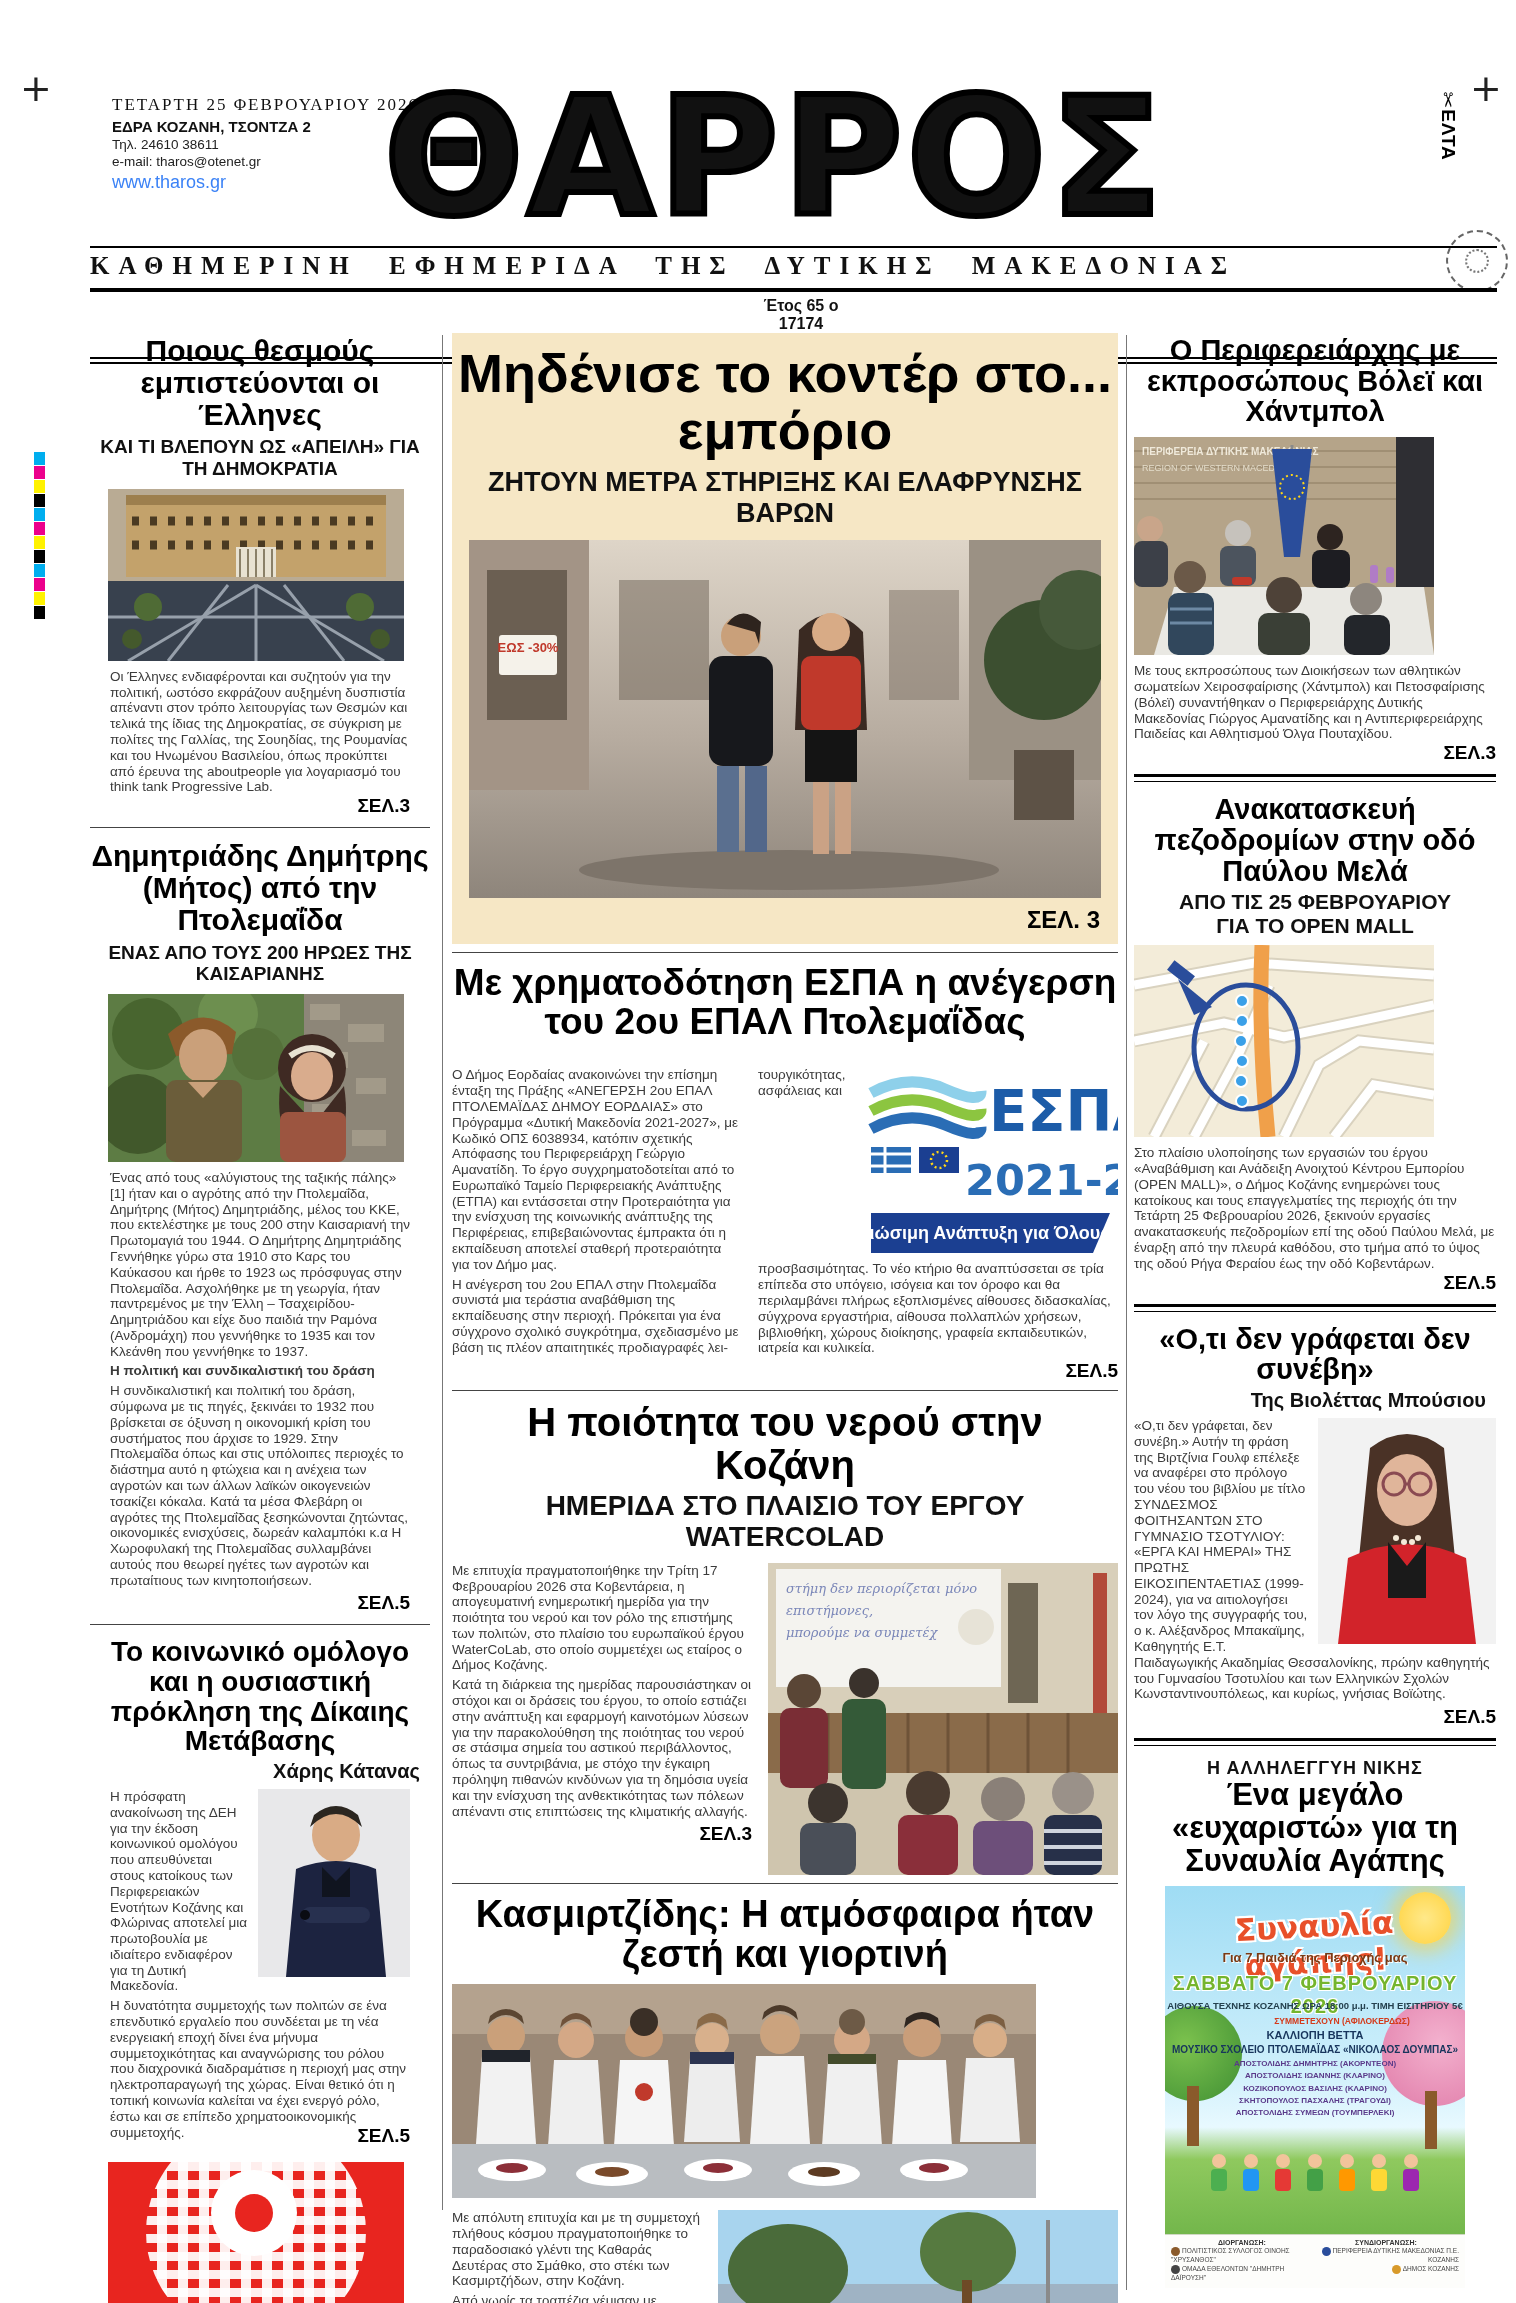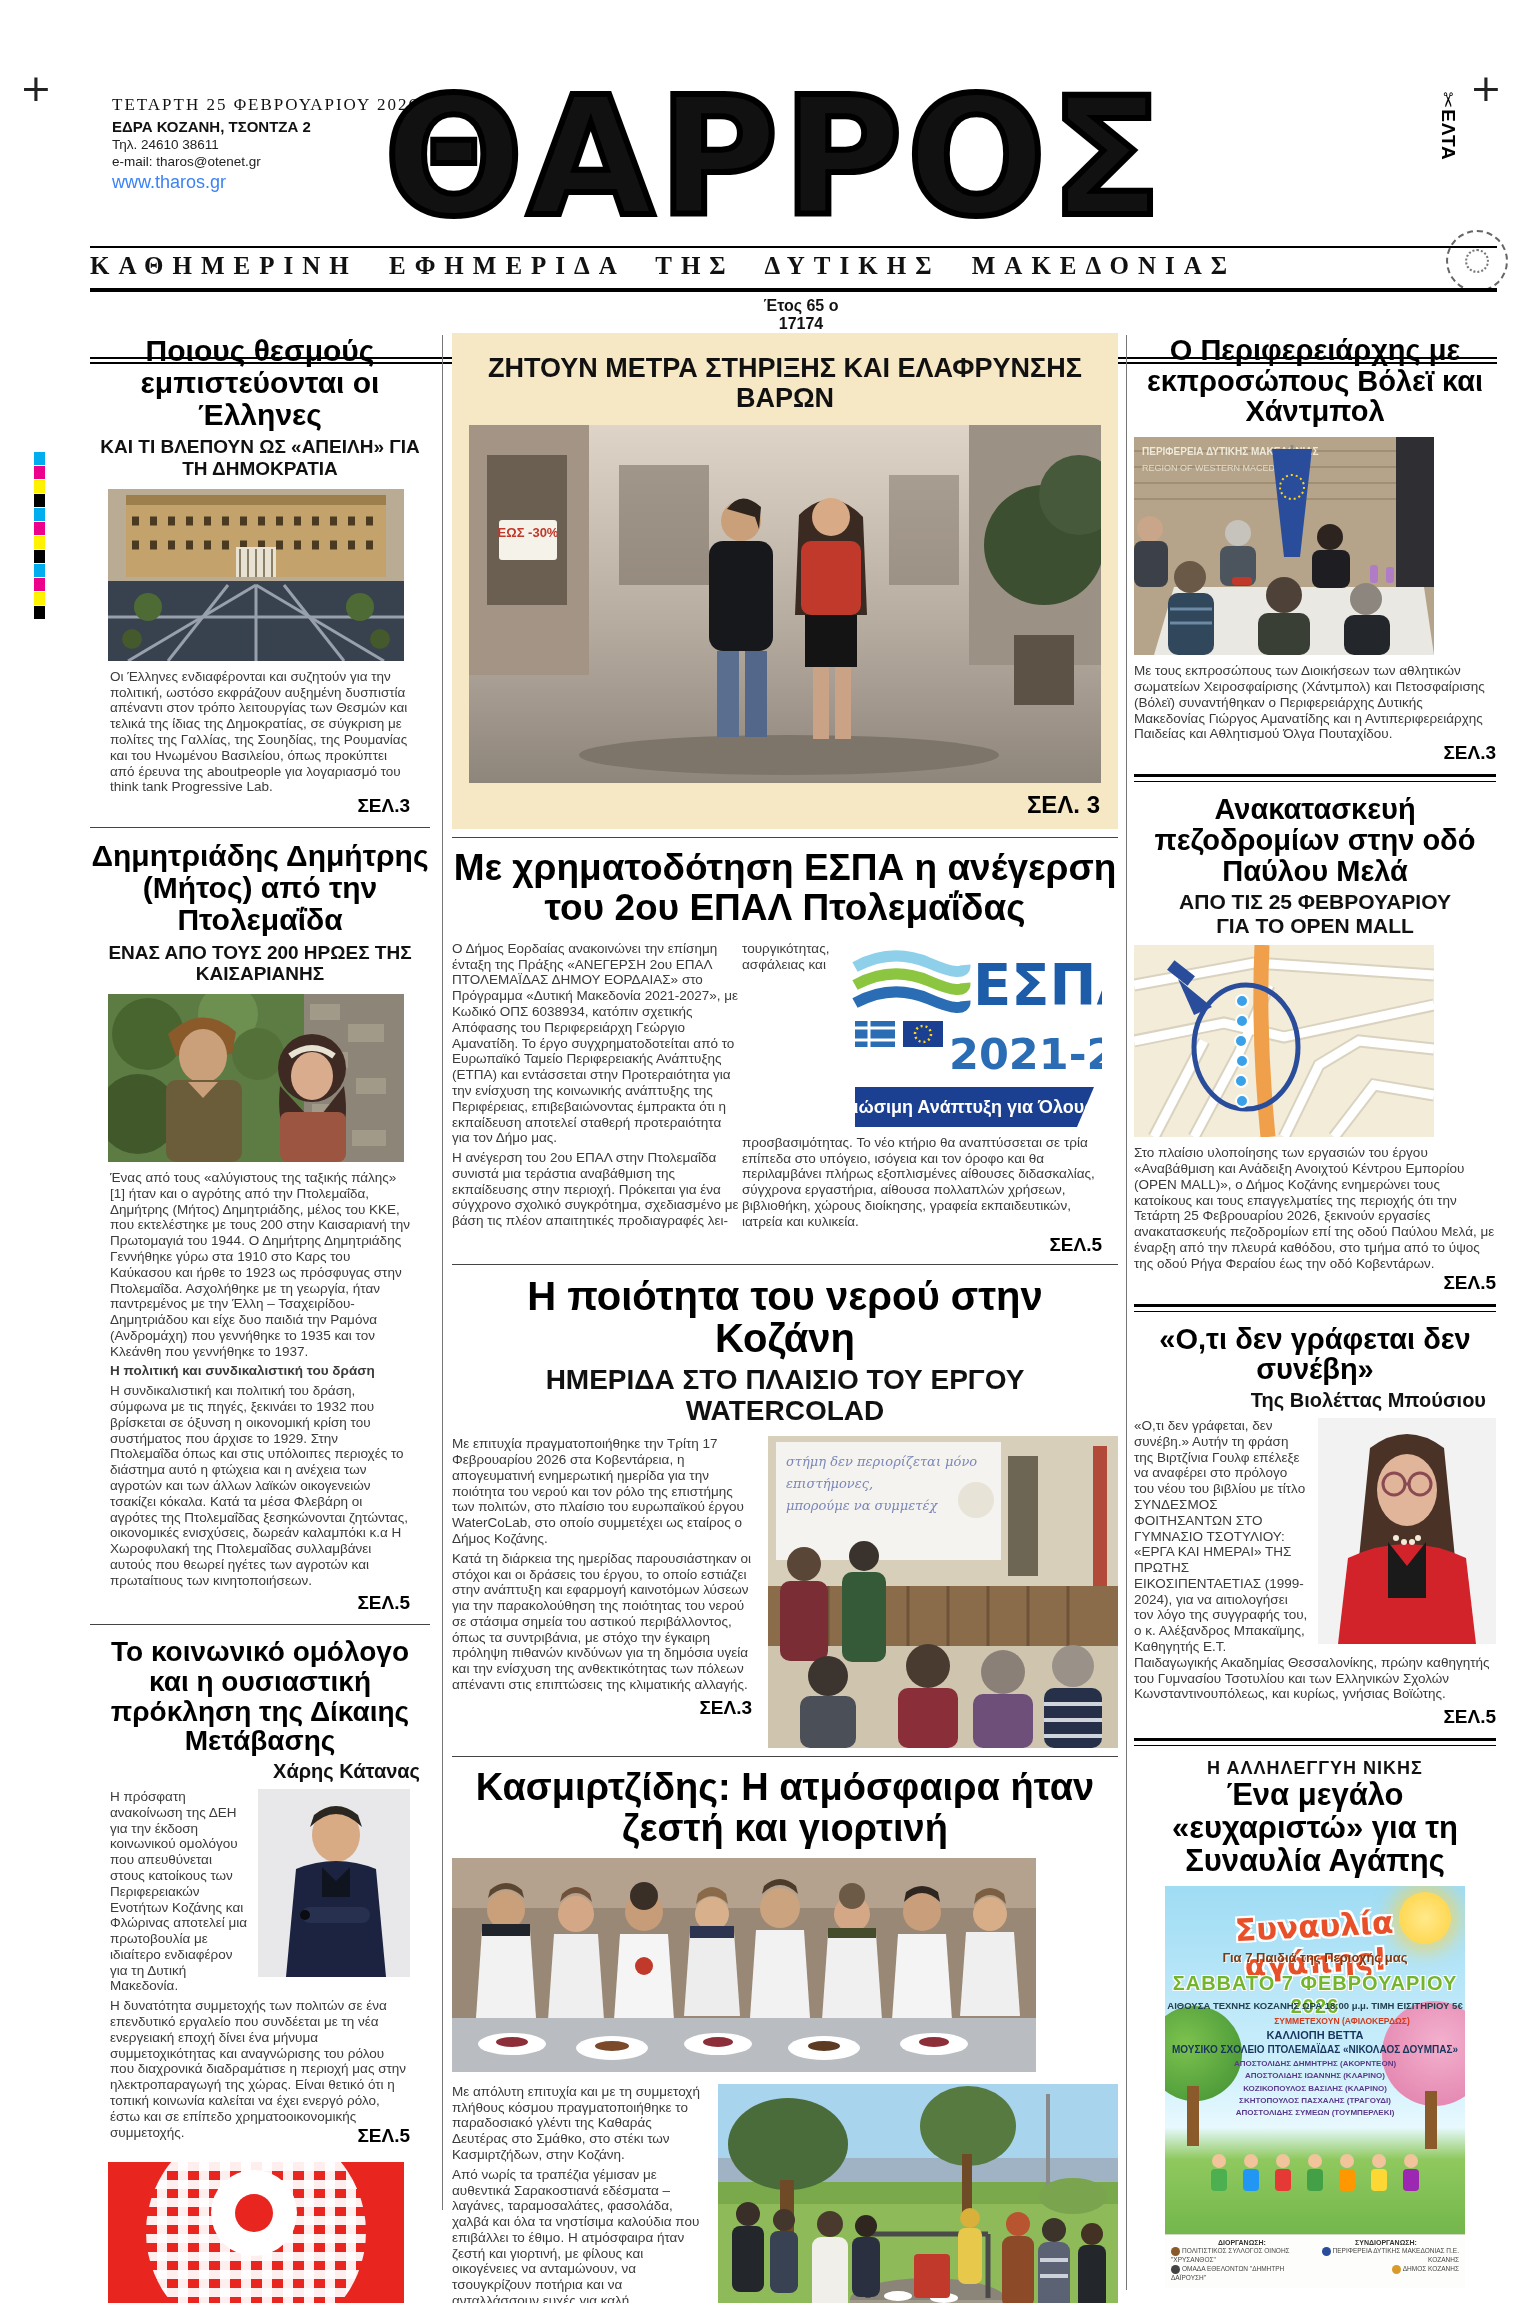--- a/index.html
+++ b/index.html
@@ -57,21 +57,21 @@
   .qr-pat{position:absolute;left:38px;top:-40px;width:220px;height:220px;border-radius:50%;
           background-image:repeating-linear-gradient(0deg,transparent 0 9px,rgba(255,255,255,.92) 9px 18px),
                            repeating-linear-gradient(90deg,transparent 0 11px,rgba(255,255,255,.92) 11px 21px);}
   .qr-ring{position:absolute;left:103px;top:8px;width:86px;height:86px;background:#fff;border-radius:50%;}
   .qr-ring i{position:absolute;left:24px;top:24px;width:38px;height:38px;background:#e8251f;border-radius:50%;}
   
   .lead{background:#f6e7c5;padding:12px 0 10px 0;}
   .lead-title{font-size:54px;}
   .lead-sub{font-size:27px;margin-top:8px;}
   .lead .pageref{margin:8px 18px 0 0;font-size:24px;}
-  .espa-flex{display:flex;margin-top:14px;}
+  .espa-flex{display:flex;gap:16px;margin-top:26px;}
   .espa-c1{width:290px;}
   .espa-c2{width:360px;}
   .espa-logo{float:right;width:255px;height:190px;margin:0 0 4px 8px;}
   .c-title{font-size:37px;}
   .water-flex{display:flex;gap:16px;margin-top:10px;}
   .water-txt{width:300px;}
   .kasm-flex{display:flex;gap:16px;margin-top:12px;}
   .kasm-txt{width:250px;}
   
   .r-title{font-size:29px;}
@@ -271,20 +271,21 @@
         </div>
 
     </div>
 
   </div>
 </div>
 
 <div class="abs" id="col-center">
 
   <div class="lead">
+    <div class="t-c lead-title">Μηδένισε το κοντέρ στο... εμπόριο</div>
     <div class="sub-c lead-sub">ΖΗΤΟΥΝ ΜΕΤΡΑ ΣΤΗΡΙΞΗΣ ΚΑΙ ΕΛΑΦΡΥΝΣΗΣ ΒΑΡΩΝ</div>
     <svg class="photo" width="632" height="358" style="margin:12px 0 0 17px;">
       <defs>
         <linearGradient id="ldg" x1="0" y1="0" x2="0" y2="1">
           <stop offset="0" stop-color="#ded5c8"></stop>
             <stop offset=".55" stop-color="#b7aca0"></stop>
             <stop offset="1" stop-color="#8e857b"></stop>
         </linearGradient>
       </defs>
       <rect width="632" height="358" fill="url(#ldg)"></rect>

